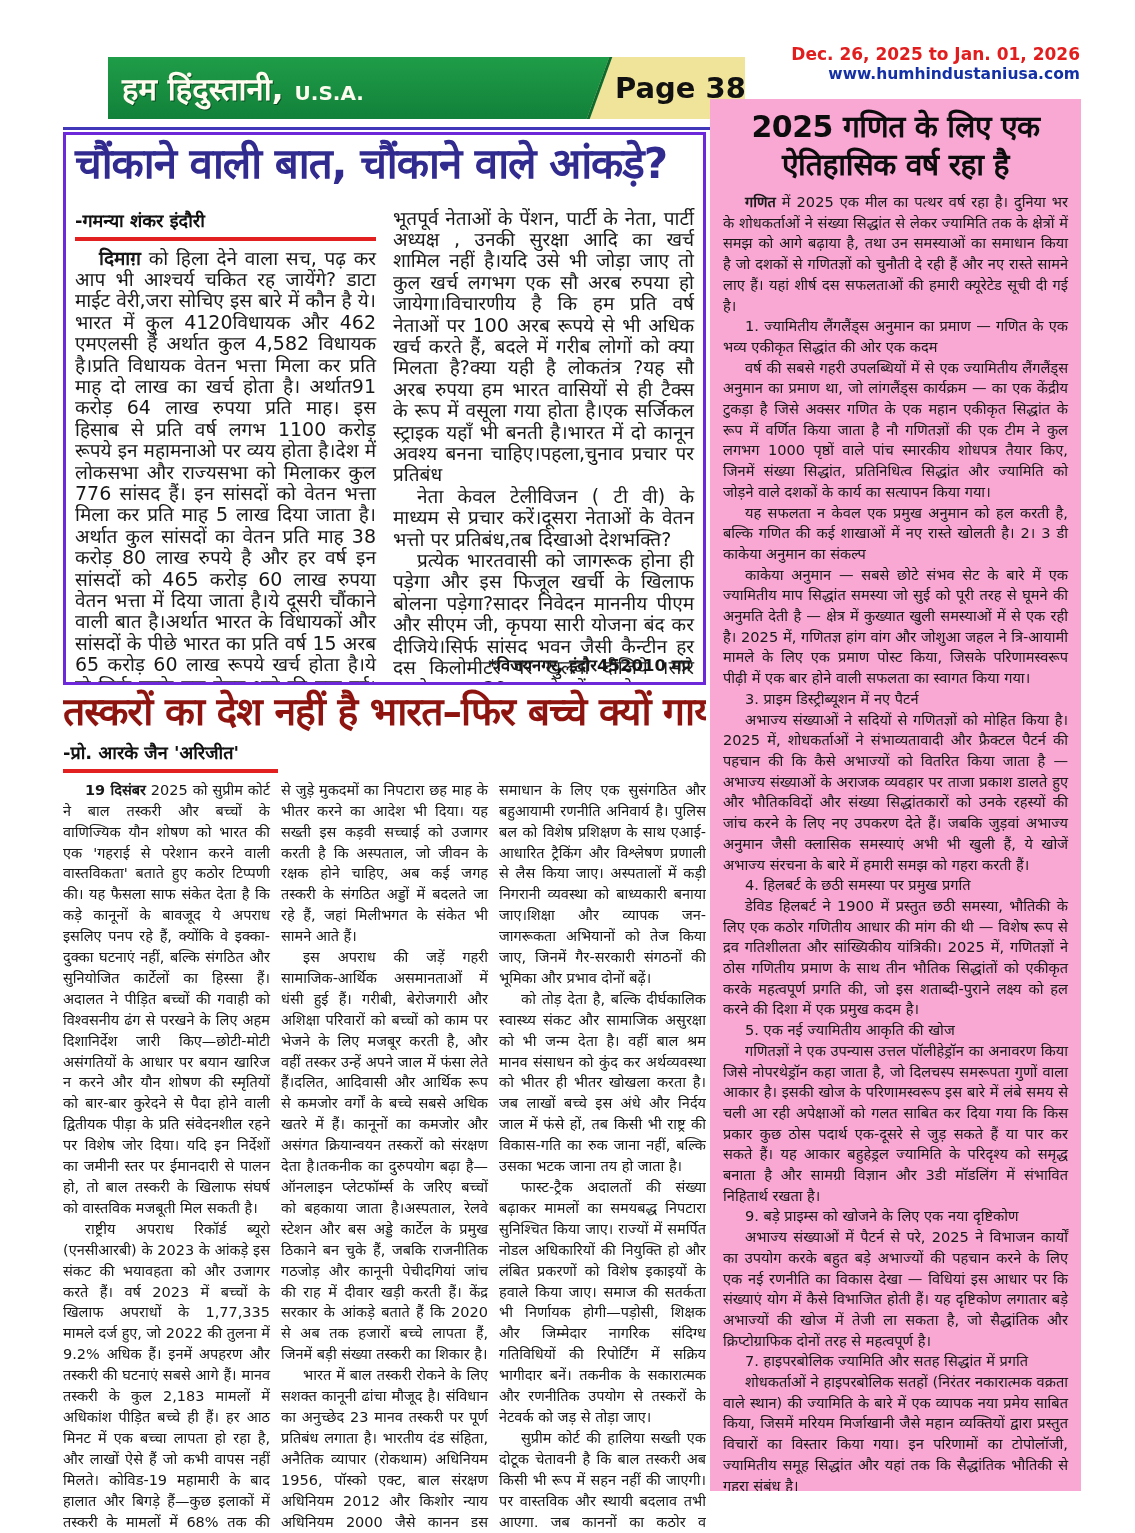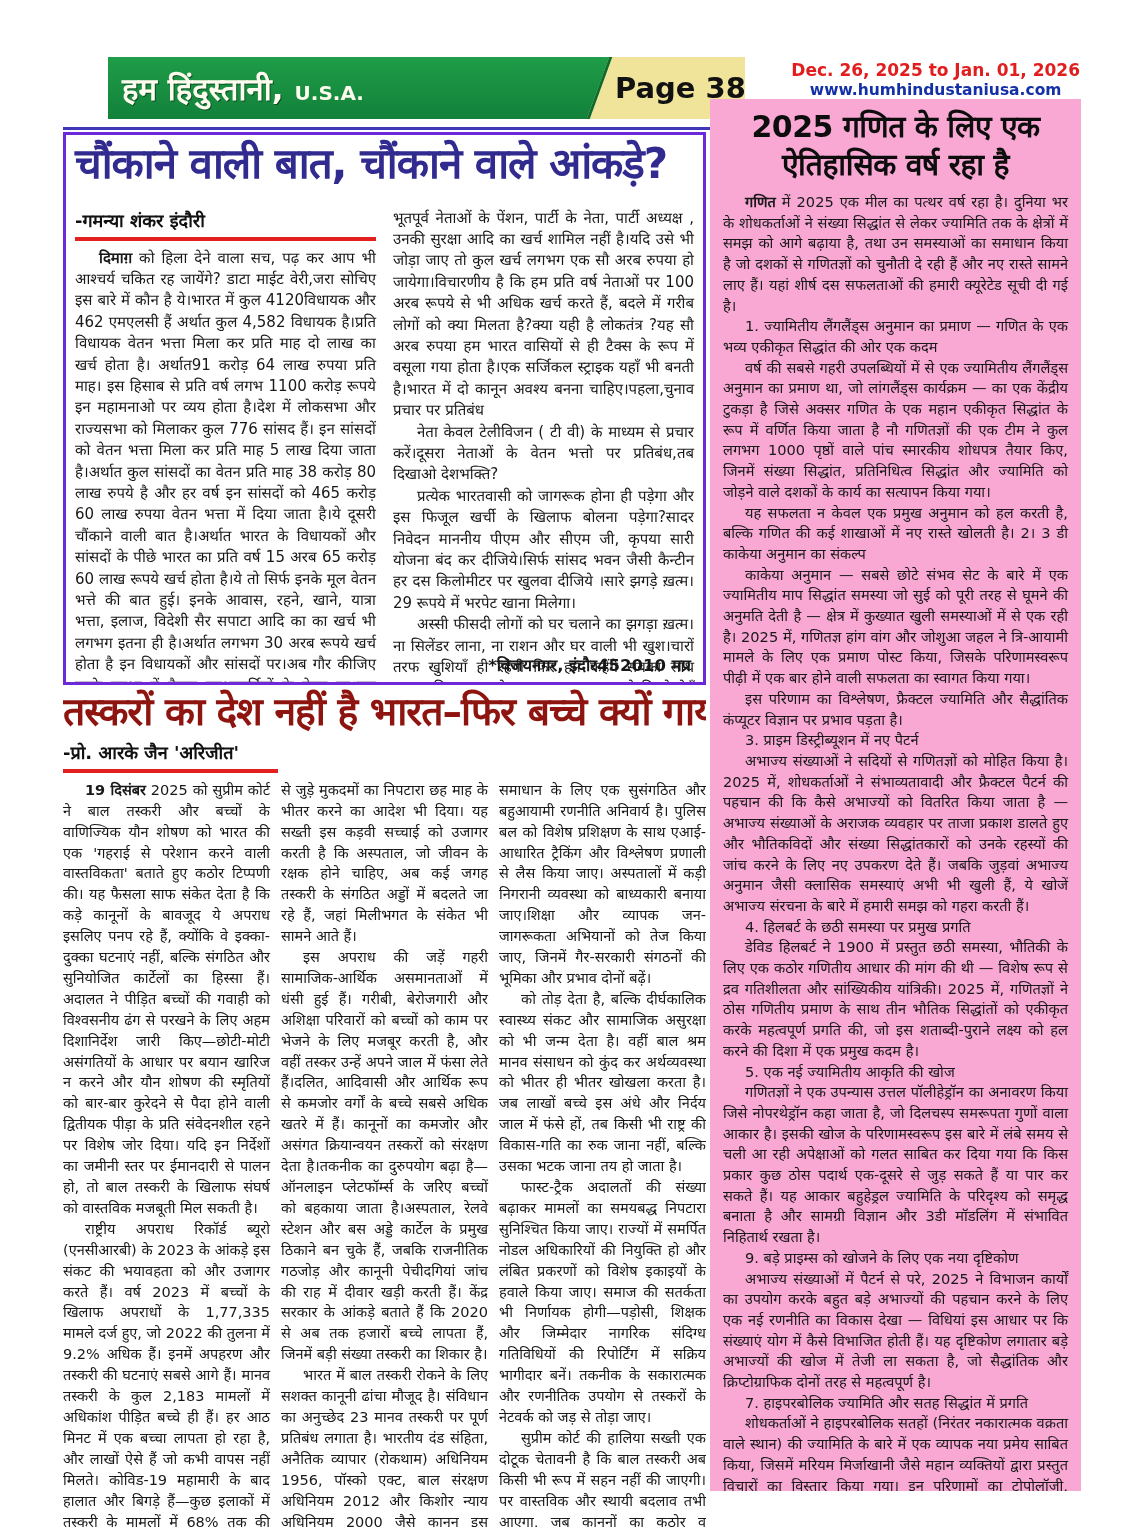--- a/index.html
+++ b/index.html
@@ -17,40 +17,40 @@
   .masthead{ padding-left:14px; white-space:nowrap; }
   .masthead .mh-main{ font-size:31px; font-weight:bold; color:#fdfcee; text-shadow:1px 1px 0 #0a4d22; }
   .masthead .mh-usa{ font-size:20px; font-weight:bold; color:#fdfcee; margin-left:6px; }
   .page-chip{
     position:absolute; right:-14px; top:0; height:62px; width:158px;
     background:#f0e49b; transform:skewX(-20deg);
     display:flex; align-items:center; justify-content:center;
     border-left:3px solid #0d6b2f;
   }
   .page-chip span{ transform:skewX(20deg); font-size:29px; font-weight:bold; color:#111; }
-  .header-right{ position:absolute; right:55px; top:60px; text-align:center; line-height:1.25; }
+  .header-right{ position:absolute; right:55px; top:44px; text-align:right; line-height:1.25; }
   .date-range{ font-size:17px; font-weight:bold; color:#e11d1d; }
   .website{ font-size:15.5px; font-weight:bold; color:#1330a6; }
   .header-rule{ position:absolute; left:63px; top:127px; width:1017px; height:3px; background:#4038b8; }
 
   
   .article1{
     position:absolute; left:63px; top:132px; width:643px; height:553px;
     border:3px solid #6d28d9; box-sizing:border-box; padding:4px 9px 0 9px; overflow:hidden;
   }
   .a1-headline{
     font-size:42px; font-weight:bold; color:#312a8f; line-height:1.18;
     white-space:nowrap; letter-spacing:-1px;
   }
   .a1-cols{ display:flex; gap:17px; margin-top:19px; }
   .a1-col{ width:303px; }
   .byline{ font-size:18px; font-weight:bold; color:#111; }
   .red-rule{ height:4px; background:#e32020; margin:5px 0 7px 0; }
   .a1-col p, .a1-col .lead-para{
-    margin:0; font-size:15px; line-height:21.4px; text-align:justify; text-indent:24px;
+    margin:0; font-size:19px; line-height:21.4px; text-align:justify; text-indent:24px;
   }
   .a1-col2 > p:first-child{ text-indent:0; }
   .signoff{ font-size:16.5px; font-weight:bold; text-align:right; margin-top:2px; }
   b.lead{ font-weight:bold; }
 
   
   .article2{
     position:absolute; left:63px; top:689px; width:643px; height:838px; overflow:hidden;
   }
   .a2-headline{
@@ -148,21 +148,20 @@
 
   <div class="article3">
     <div class="a3-headline">2025 गणित के लिए एक ऐतिहासिक वर्ष रहा है</div>
     <div class="a3-body">
       <p class="lead-para"><b class="lead">गणित</b><span> में 2025 एक मील का पत्थर वर्ष रहा है। दुनिया भर के शोधकर्ताओं ने संख्या सिद्धांत से लेकर ज्यामिति तक के क्षेत्रों में समझ को आगे बढ़ाया है, तथा उन समस्याओं का समाधान किया है जो दशकों से गणितज्ञों को चुनौती दे रही हैं और नए रास्ते सामने लाए हैं। यहां शीर्ष दस सफलताओं की हमारी क्यूरेटेड सूची दी गई है।</span></p>
       <div>
           <p>1. ज्यामितीय लैंगलैंड्स अनुमान का प्रमाण — गणित के एक भव्य एकीकृत सिद्धांत की ओर एक कदम</p>
           <p>वर्ष की सबसे गहरी उपलब्धियों में से एक ज्यामितीय लैंगलैंड्स अनुमान का प्रमाण था, जो लांगलैंड्स कार्यक्रम — का एक केंद्रीय टुकड़ा है जिसे अक्सर गणित के एक महान एकीकृत सिद्धांत के रूप में वर्णित किया जाता है नौ गणितज्ञों की एक टीम ने कुल लगभग 1000 पृष्ठों वाले पांच स्मारकीय शोधपत्र तैयार किए, जिनमें संख्या सिद्धांत, प्रतिनिधित्व सिद्धांत और ज्यामिति को जोड़ने वाले दशकों के कार्य का सत्यापन किया गया।</p>
           <p>यह सफलता न केवल एक प्रमुख अनुमान को हल करती है, बल्कि गणित की कई शाखाओं में नए रास्ते खोलती है। 2। 3 डी काकेया अनुमान का संकल्प</p>
           <p>काकेया अनुमान — सबसे छोटे संभव सेट के बारे में एक ज्यामितीय माप सिद्धांत समस्या जो सुई को पूरी तरह से घूमने की अनुमति देती है — क्षेत्र में कुख्यात खुली समस्याओं में से एक रही है। 2025 में, गणितज्ञ हांग वांग और जोशुआ जहल ने त्रि-आयामी मामले के लिए एक प्रमाण पोस्ट किया, जिसके परिणामस्वरूप पीढ़ी में एक बार होने वाली सफलता का स्वागत किया गया।</p>
-          <p>इस परिणाम का विश्लेषण, फ्रैक्टल ज्यामिति और सैद्धांतिक कंप्यूटर विज्ञान पर प्रभाव पड़ता है।</p>
           <p>3. प्राइम डिस्ट्रीब्यूशन में नए पैटर्न</p>
           <p>अभाज्य संख्याओं ने सदियों से गणितज्ञों को मोहित किया है। 2025 में, शोधकर्ताओं ने संभाव्यतावादी और फ्रैक्टल पैटर्न की पहचान की कि कैसे अभाज्यों को वितरित किया जाता है — अभाज्य संख्याओं के अराजक व्यवहार पर ताजा प्रकाश डालते हुए और भौतिकविदों और संख्या सिद्धांतकारों को उनके रहस्यों की जांच करने के लिए नए उपकरण देते हैं। जबकि जुड़वां अभाज्य अनुमान जैसी क्लासिक समस्याएं अभी भी खुली हैं, ये खोजें अभाज्य संरचना के बारे में हमारी समझ को गहरा करती हैं।</p>
           <p>4. हिलबर्ट के छठी समस्या पर प्रमुख प्रगति</p>
           <p>डेविड हिलबर्ट ने 1900 में प्रस्तुत छठी समस्या, भौतिकी के लिए एक कठोर गणितीय आधार की मांग की थी — विशेष रूप से द्रव गतिशीलता और सांख्यिकीय यांत्रिकी। 2025 में, गणितज्ञों ने ठोस गणितीय प्रमाण के साथ तीन भौतिक सिद्धांतों को एकीकृत करके महत्वपूर्ण प्रगति की, जो इस शताब्दी-पुराने लक्ष्य को हल करने की दिशा में एक प्रमुख कदम है।</p>
           <p>5. एक नई ज्यामितीय आकृति की खोज</p>
           <p>गणितज्ञों ने एक उपन्यास उत्तल पॉलीहेड्रॉन का अनावरण किया जिसे नोपरथेड्रॉन कहा जाता है, जो दिलचस्प समरूपता गुणों वाला आकार है। इसकी खोज के परिणामस्वरूप इस बारे में लंबे समय से चली आ रही अपेक्षाओं को गलत साबित कर दिया गया कि किस प्रकार कुछ ठोस पदार्थ एक-दूसरे से जुड़ सकते हैं या पार कर सकते हैं। यह आकार बहुहेड्रल ज्यामिति के परिदृश्य को समृद्ध बनाता है और सामग्री विज्ञान और 3डी मॉडलिंग में संभावित निहितार्थ रखता है।</p>
           <p>9. बड़े प्राइम्स को खोजने के लिए एक नया दृष्टिकोण</p>
           <p>अभाज्य संख्याओं में पैटर्न से परे, 2025 ने विभाजन कार्यों का उपयोग करके बहुत बड़े अभाज्यों की पहचान करने के लिए एक नई रणनीति का विकास देखा — विधियां इस आधार पर कि संख्याएं योग में कैसे विभाजित होती हैं। यह दृष्टिकोण लगातार बड़े अभाज्यों की खोज में तेजी ला सकता है, जो सैद्धांतिक और क्रिप्टोग्राफिक दोनों तरह से महत्वपूर्ण है।</p>
           <p>7. हाइपरबोलिक ज्यामिति और सतह सिद्धांत में प्रगति</p>
           <p>शोधकर्ताओं ने हाइपरबोलिक सतहों (निरंतर नकारात्मक वक्रता वाले स्थान) की ज्यामिति के बारे में एक व्यापक नया प्रमेय साबित किया, जिसमें मरियम मिर्जाखानी जैसे महान व्यक्तियों द्वारा प्रस्तुत विचारों का विस्तार किया गया। इन परिणामों का टोपोलॉजी, ज्यामितीय समूह सिद्धांत और यहां तक कि सैद्धांतिक भौतिकी से गहरा संबंध है।</p>

